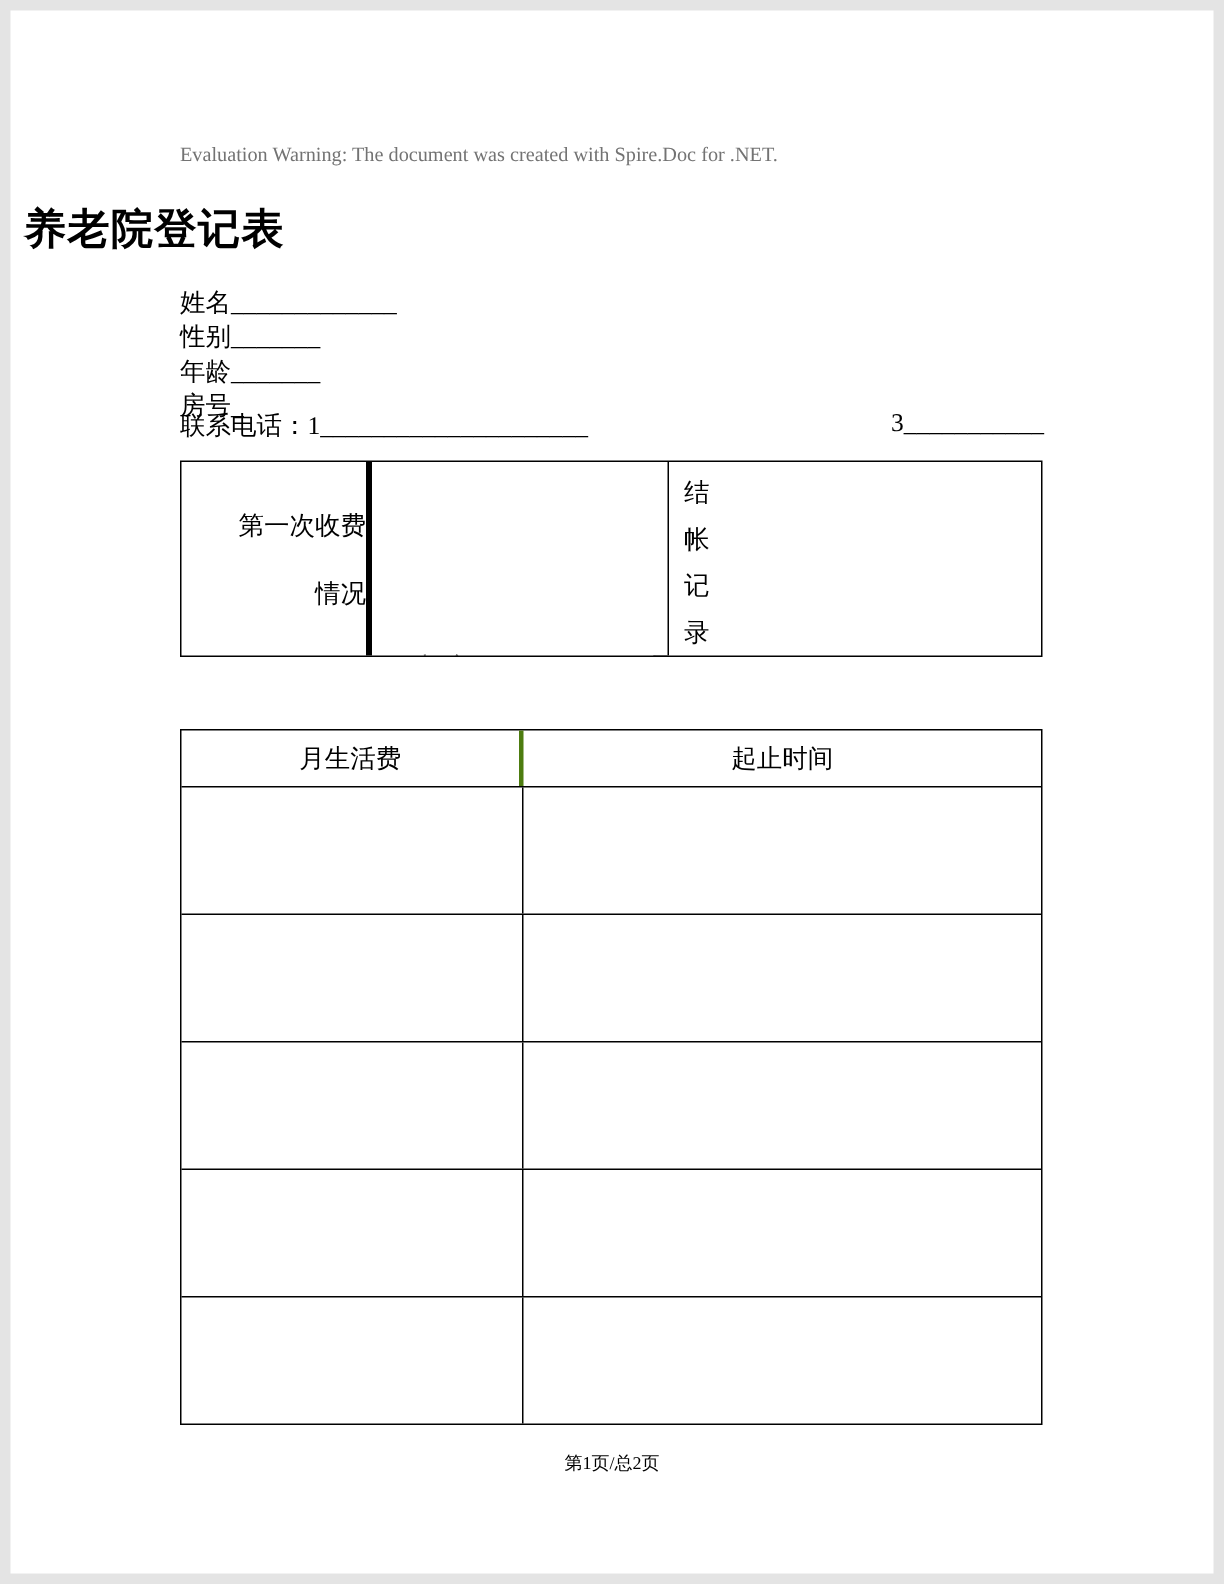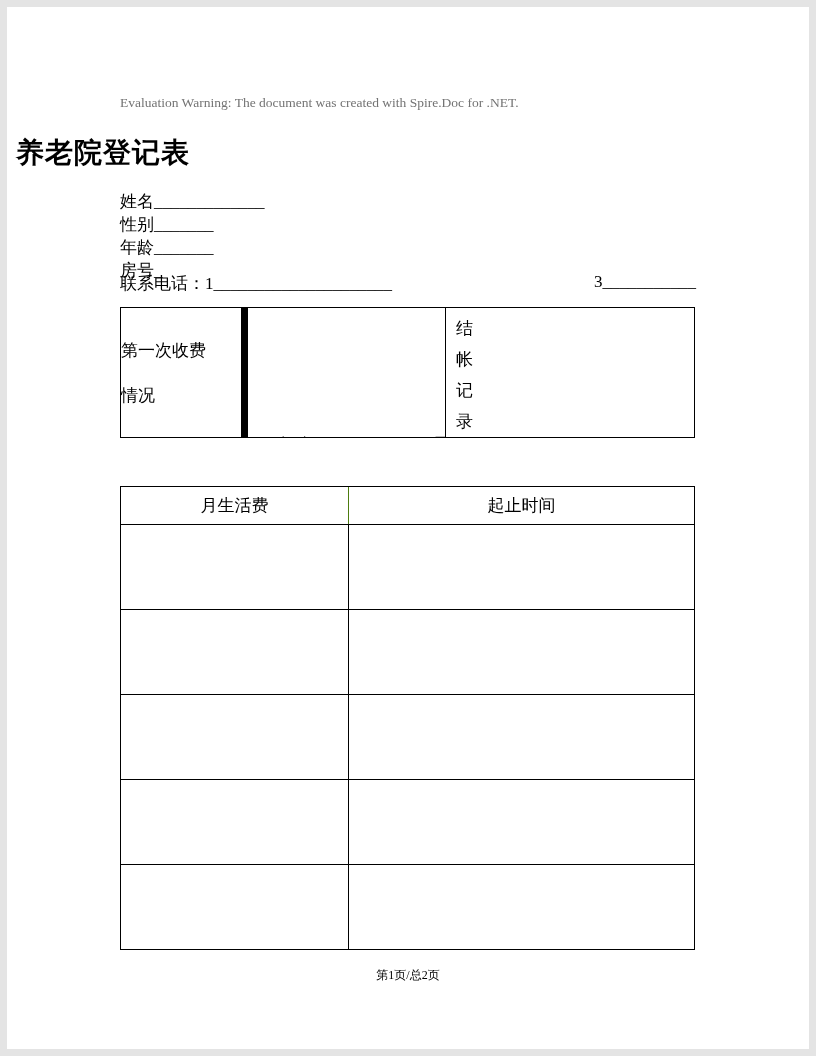--- a/index.html
+++ b/index.html
@@ -44,23 +44,23 @@
   .t1 {
     position: absolute; left: 120px; top: 307px;
     width: 575px; height: 131px;
     border: 1px solid #000;
     box-sizing: border-box;
     display: flex;
     font-size: 17px;
   }
   .t1c1 {
     width: 127px; box-sizing: border-box;
-    border-right: 7px solid #000000;
+    border-right: 4px solid #000000;
     display: flex; flex-direction: column;
-    justify-content: center; align-items: flex-start;
+    justify-content: center; align-items: flex-end;
     line-height: 45px;
   }
   .t1c2 {
     width: 198px; box-sizing: border-box;
     border-right: 1px solid #000;
     padding: 14px 0 0 6px;
     line-height: 49px;
     white-space: pre; overflow: hidden;
   }
   .t1c3 {
@@ -74,21 +74,21 @@
     position: absolute; left: 120px; top: 486px;
     width: 575px;
     border: 1px solid #000;
     box-sizing: border-box;
     font-size: 17px;
   }
   .t2-header {
     display: flex; height: 37px; line-height: 37px;
     text-align: center;
   }
-  .t2h1 { width: 228px; box-sizing: border-box; border-right: 1px solid #4d7c0f; }
+  .t2h1 { width: 228px; box-sizing: border-box; border-right: 3px solid #4d7c0f; }
   .t2h2 { flex: 1; }
   .t2-row {
     display: flex; height: 85px;
     border-top: 1px solid #000;
     box-sizing: border-box;
   }
   .t2c1 {
     width: 228px; box-sizing: border-box;
     border-right: 1px solid #000;
     padding: 7px 0 0 1px;

